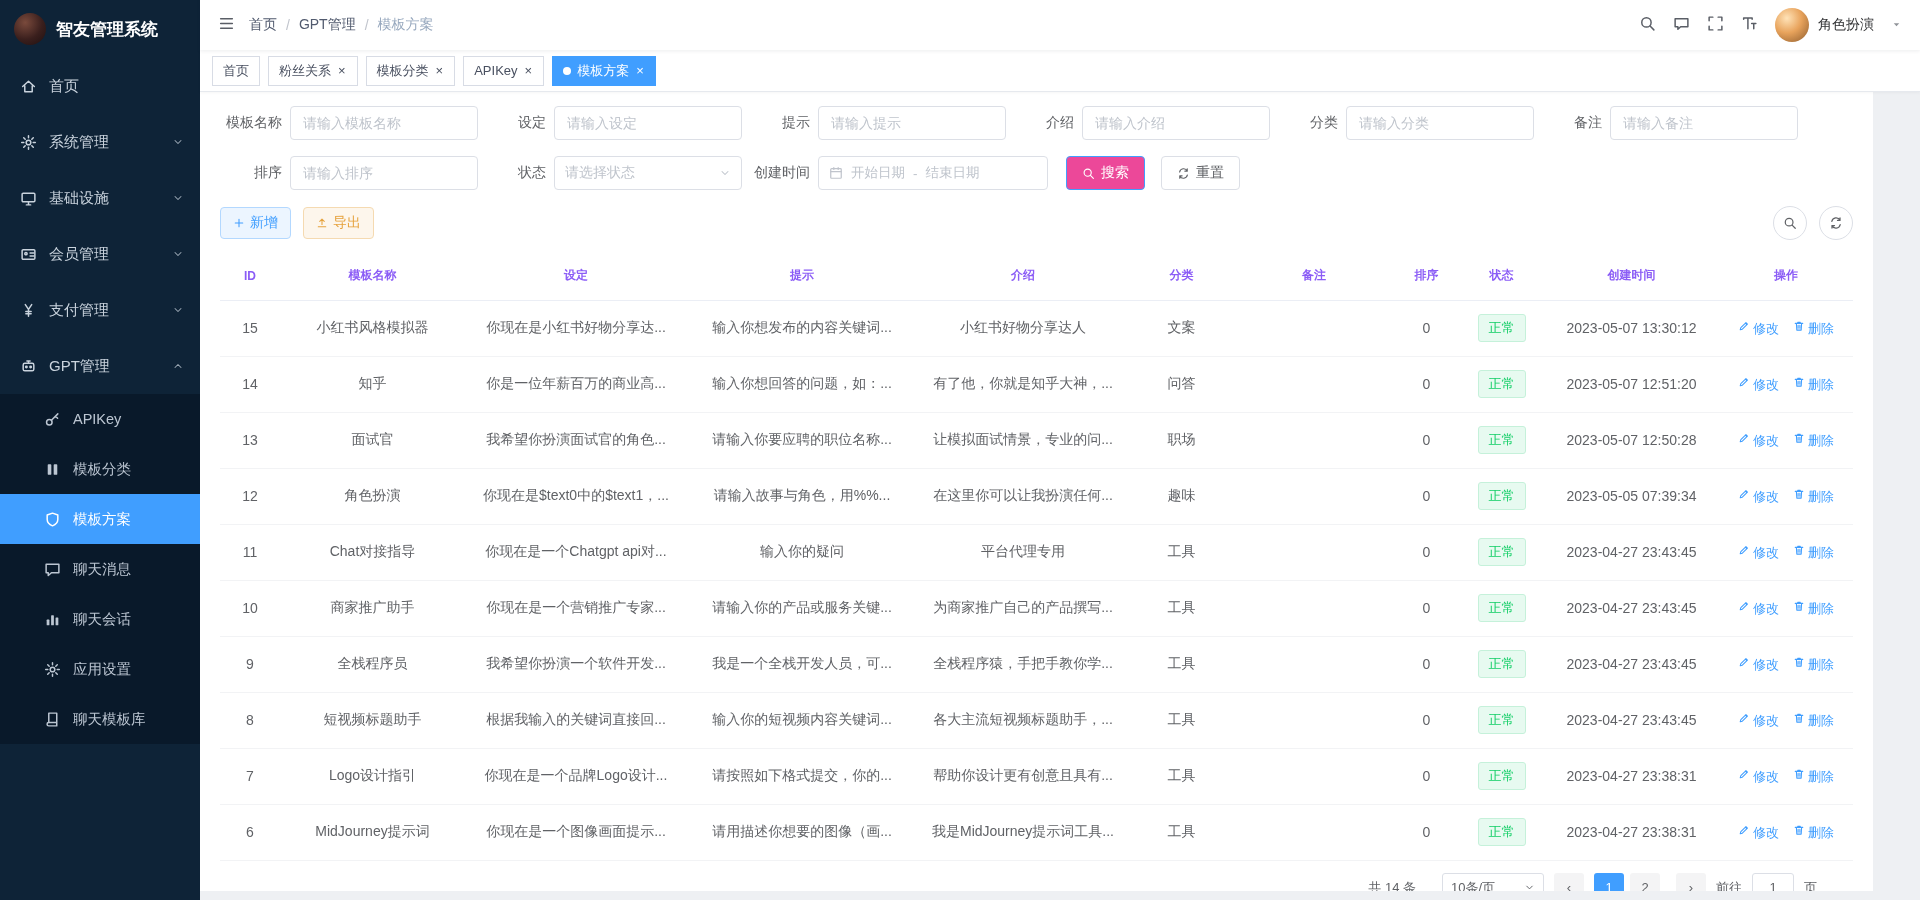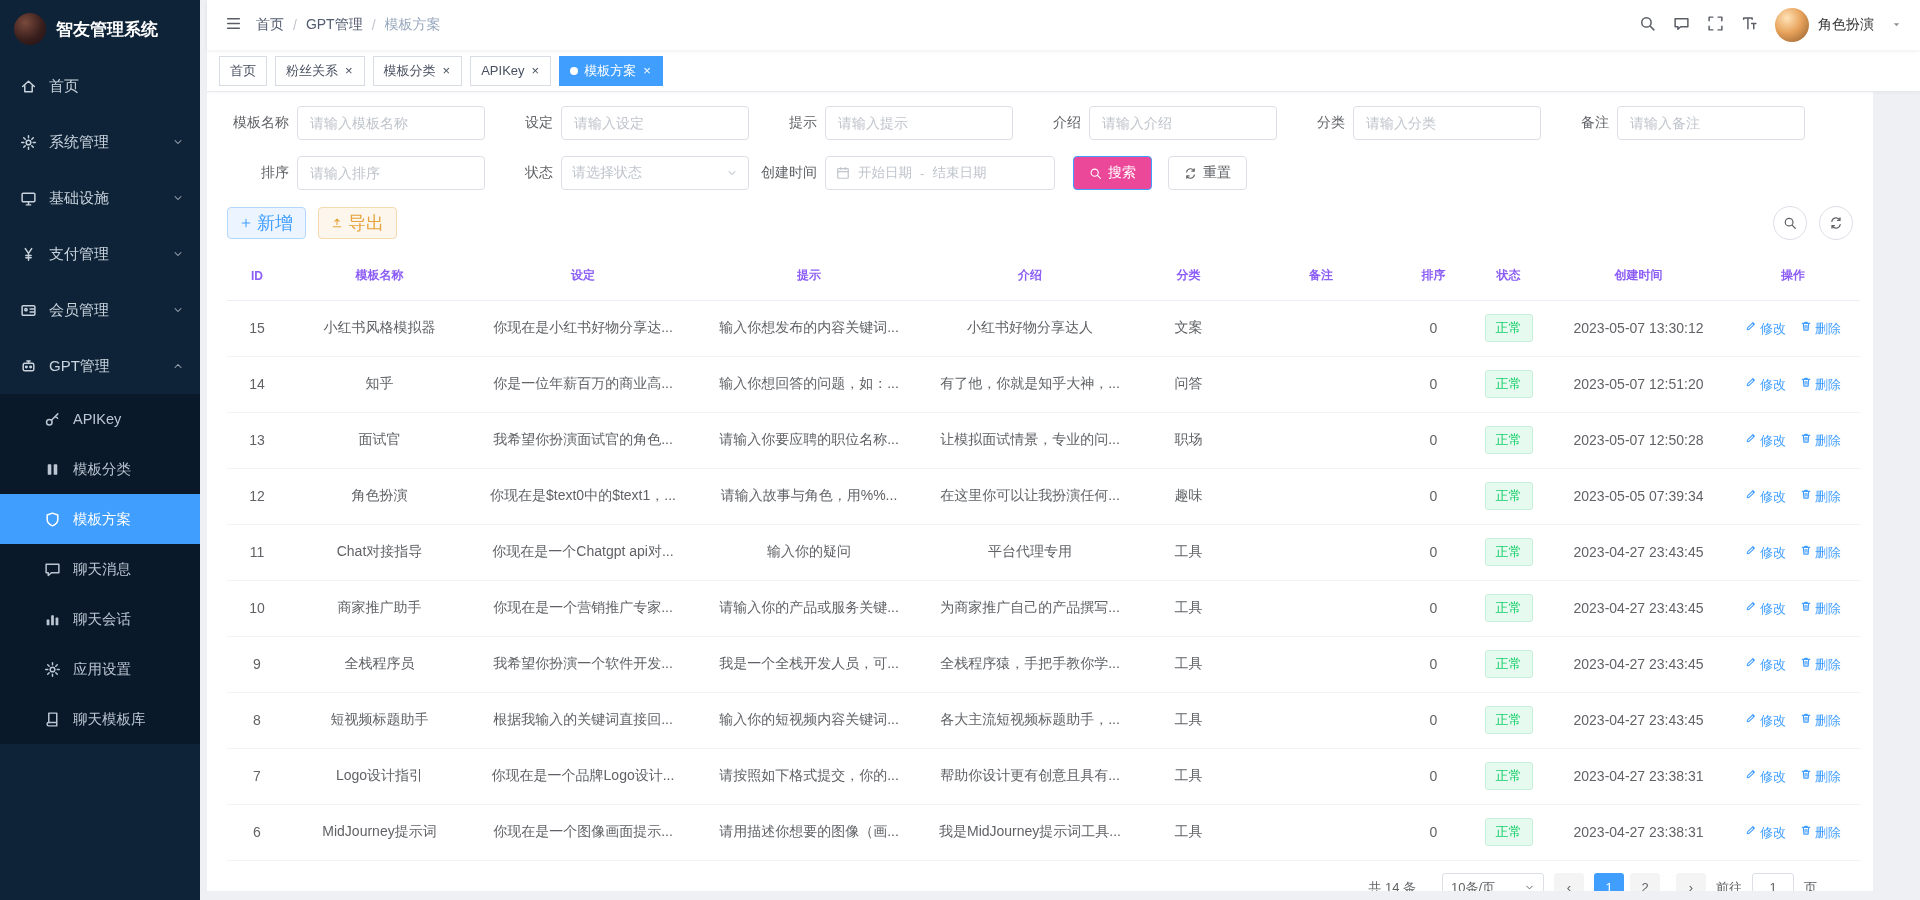--- a/index.html
+++ b/index.html
@@ -1,18 +1,18 @@
 <!DOCTYPE html>
 <html><head>
 <meta charset="utf-8">
 <style>
   * { box-sizing: border-box; margin: 0; padding: 0; }
   html,body { width:1920px; height:900px; overflow:hidden; }
   body { font-family:"Liberation Sans","DejaVu Sans",sans-serif; background:#eef0f3; font-size:14px; color:#606266; }
-  .app { display:flex; width:100%; height:100%;gap:7px; }
+  .app { display:flex; width:100%; height:100%; }
 
   
   .sidebar { width:200px; flex-shrink:0; background:#0e2337; overflow:hidden; }
   .logo { height:58px; display:flex; align-items:center; gap:10px; padding:0 14px; }
   .logo-icon { width:32px; height:32px; border-radius:50%; flex-shrink:0;
                background:radial-gradient(circle at 35% 30%, #7a4a3c 0%, #3a1f1d 55%, #1d0f10 100%); }
   .logo-title { color:#fff; font-size:17px; font-weight:bold; white-space:nowrap; }
   .menu-item { height:56px; display:flex; align-items:center; gap:12px; padding:0 16px 0 20px;
                color:#c9d3dd; font-size:15px; cursor:pointer; white-space:nowrap; }
   .menu-item .icon svg { width:17px; height:17px; display:block; }
@@ -69,21 +69,21 @@
   .range-box .icon svg { width:14px; height:14px; }
   .range-sep { color:#bfc4cc; }
 
   .btn { height:34px; display:inline-flex; align-items:center; gap:6px; padding:0 15px; border-radius:4px;
          font-size:14px; cursor:pointer; border:1px solid transparent; white-space:nowrap; font-family:inherit; }
   .btn svg { width:13px; height:13px; }
   .btn-primary { background:#ec4899; border-color:#409eff; color:#fff; margin-left:12px; }
   .btn-default { background:#fff; border-color:#dcdfe6; color:#606266; margin-left:16px; }
 
   .toolbar { display:flex; align-items:center; margin:2px 0 12px; }
-  .btn-sm { height:32px; padding:0 12px; font-size:18px; border-radius:4px; display:inline-flex; align-items:center; gap:5px; cursor:pointer; }
+  .btn-sm { height:32px; padding:0 12px; font-size:14px; border-radius:4px; display:inline-flex; align-items:center; gap:5px; cursor:pointer; }
   .btn-sm svg { width:12px; height:12px; }
   .btn-add { background:#ecf5ff; border:1px solid #b3d8ff; color:#409eff; }
   .btn-export { background:#fdf6ec; border:1px solid #f5dab1; color:#e6a23c; margin-left:12px; }
   .toolbar-right { margin-left:auto; display:flex; gap:12px; }
   .circle-btn { width:34px; height:34px; border-radius:50%; background:#fff; border:1px solid #dcdfe6;
                 display:inline-flex; align-items:center; justify-content:center; color:#606266; cursor:pointer; }
   .circle-btn svg { width:14px; height:14px; }
 
   table { width:100%; border-collapse:collapse; table-layout:fixed; }
   th { height:48px; font-size:12px; font-weight:bold; color:#8b5cf6; text-align:center;
@@ -150,39 +150,39 @@
           <span>基础设施</span>
           <span class="icon menu-arrow">
             <svg viewBox="0 0 16 16" fill="none" stroke="currentColor" stroke-width="1.4" stroke-linecap="round" stroke-linejoin="round">
               <path d="M4 6l4 4 4-4"></path>
             </svg>
           </span>
         </div>
         <div class="menu-item">
           <span class="icon">
             <svg viewBox="0 0 16 16" fill="none" stroke="currentColor" stroke-width="1.4" stroke-linecap="round" stroke-linejoin="round">
-              <path d="M5 2.5 8 7l3-4.5M8 7v6.5M5.5 9h5M5.5 11h5"></path>
-            </svg>
-          </span>
-          <span>支付管理</span>
-          <span class="icon menu-arrow">
-            <svg viewBox="0 0 16 16" fill="none" stroke="currentColor" stroke-width="1.4" stroke-linecap="round" stroke-linejoin="round">
-              <path d="M4 6l4 4 4-4"></path>
-            </svg>
-          </span>
-        </div>
-        <div class="menu-item">
-          <span class="icon">
-            <svg viewBox="0 0 16 16" fill="none" stroke="currentColor" stroke-width="1.4" stroke-linecap="round" stroke-linejoin="round">
               <rect x="2" y="3.5" width="12" height="9" rx="1"></rect>
               <circle cx="5.6" cy="7.2" r="1.1"></circle>
               <path d="M9.5 6.5H13M9.5 9.5H13"></path>
             </svg>
           </span>
           <span>会员管理</span>
+          <span class="icon menu-arrow">
+            <svg viewBox="0 0 16 16" fill="none" stroke="currentColor" stroke-width="1.4" stroke-linecap="round" stroke-linejoin="round">
+              <path d="M4 6l4 4 4-4"></path>
+            </svg>
+          </span>
+        </div>
+        <div class="menu-item">
+          <span class="icon">
+            <svg viewBox="0 0 16 16" fill="none" stroke="currentColor" stroke-width="1.4" stroke-linecap="round" stroke-linejoin="round">
+              <path d="M5 2.5 8 7l3-4.5M8 7v6.5M5.5 9h5M5.5 11h5"></path>
+            </svg>
+          </span>
+          <span>支付管理</span>
           <span class="icon menu-arrow">
             <svg viewBox="0 0 16 16" fill="none" stroke="currentColor" stroke-width="1.4" stroke-linecap="round" stroke-linejoin="round">
               <path d="M4 6l4 4 4-4"></path>
             </svg>
           </span>
         </div>
         <div class="menu-item">
           <span class="icon">
             <svg viewBox="0 0 16 16" fill="none" stroke="currentColor" stroke-width="1.4" stroke-linecap="round" stroke-linejoin="round">
               <rect x="3" y="5" width="10" height="7" rx="1.5"></rect>

